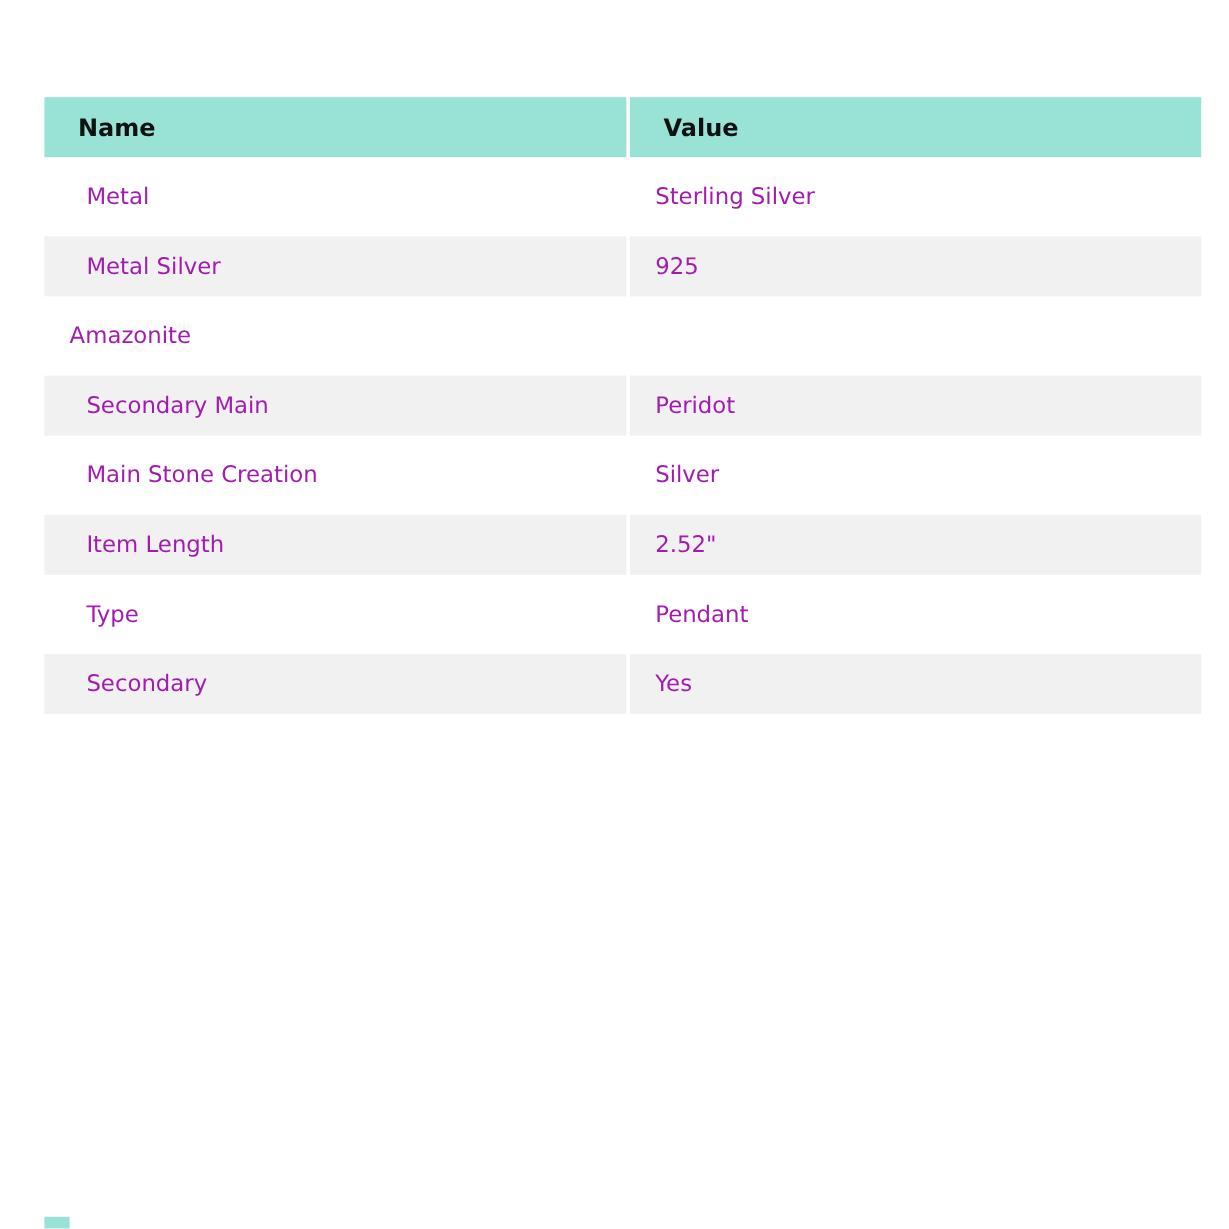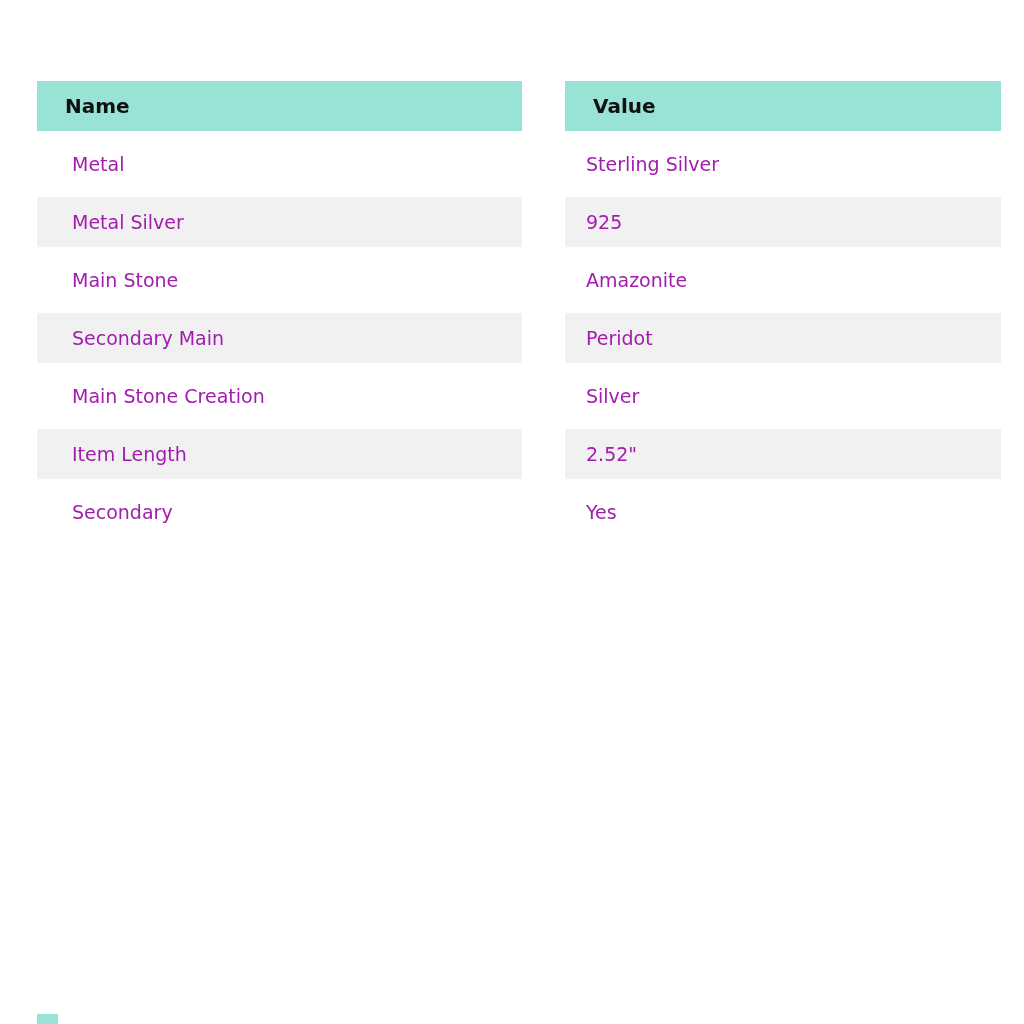--- a/index.html
+++ b/index.html
@@ -37,21 +37,20 @@
   }
   .cell.name {
     width: 485px;
     padding-left: 35px;
     box-sizing: border-box;
   }
   .cell.value {
     flex: 1;
     padding-left: 21px;
     box-sizing: border-box;
-    margin-left: 40px;
   }
   .trow.thead .cell {
     background: #98e2d6;
     font-size: 20px;
     font-weight: 600;
     color: #111111;
     padding-left: 28px;
   }
   .tbody .trow:nth-child(even) .cell {
     background: #f1f1f1;
@@ -83,39 +82,42 @@
         <div class="cell name">Metal</div>
         <div class="cell value">Sterling Silver</div>
       </div>
 
       <div class="trow">
         <div class="cell name">Metal Silver</div>
         <div class="cell value">925</div>
       </div>
 
       <div class="trow">
-        <div class="cell name">Main Stone</div>
         <div class="cell value">Amazonite</div>
       </div>
 
       <div class="trow">
         <div class="cell name">Secondary Main</div>
         <div class="cell value">Peridot</div>
       </div>
 
       <div class="trow">
         <div class="cell name">Main Stone Creation</div>
         <div class="cell value">Silver</div>
       </div>
 
       <div class="trow">
         <div class="cell name">Item Length</div>
         <div class="cell value">2.52"</div>
       </div>
 
+      <div class="trow">
+        <div class="cell name">Type</div>
+        <div class="cell value">Pendant</div>
+      </div>
 
       <div class="trow">
         <div class="cell name">Secondary</div>
         <div class="cell value">Yes</div>
       </div>
 
     </div>
   </div>
 
   <div class="footer-marker"></div>

